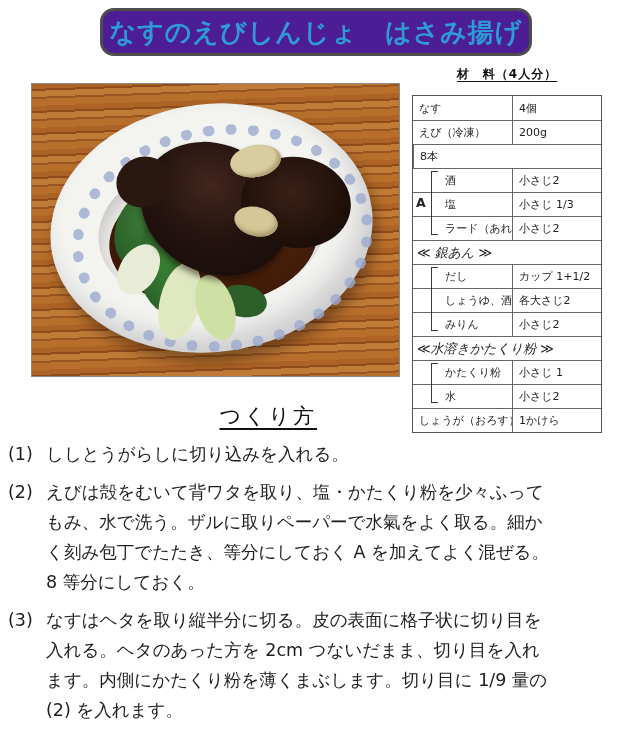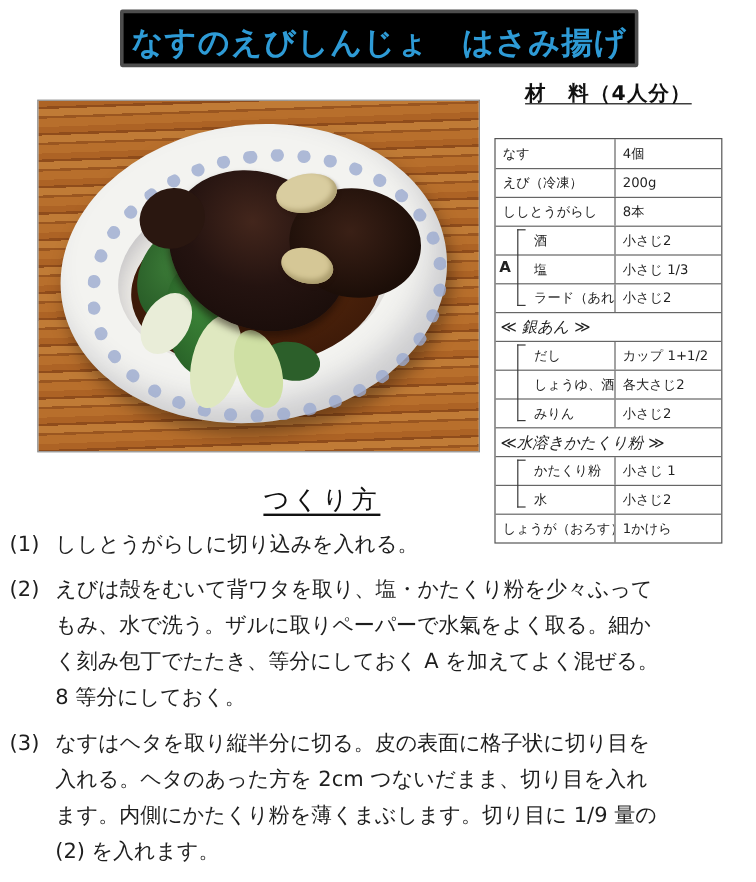--- a/index.html
+++ b/index.html
@@ -4,22 +4,22 @@
 <style>
   html,body{margin:0;padding:0;}
   body{
     width:630px;height:735px;position:relative;background:#ffffff;
     font-family:"DejaVu Sans","Liberation Sans",sans-serif;color:#1e1e1e;
     overflow:hidden;
   }
   
   .title-box{
     position:absolute;left:100px;top:8px;width:426px;height:42px;
-    border:3px solid #4d4d4d;border-radius:2px;background:#000000;
-    display:flex;align-items:flex-end;justify-content:center;
+    border:3px solid #4d4d4d;border-radius:14px;background:#4c1d95;
+    display:flex;align-items:center;justify-content:center;
   }
   .title-text{
     color:#2e9bd6;font-size:26px;font-weight:600;letter-spacing:1px;white-space:nowrap;
   }
   
   .photo{
     position:absolute;left:31px;top:83px;width:367px;height:292px;
     border:1px solid #8a8a8a;overflow:hidden;
     background:repeating-linear-gradient(178deg,
       #ad6325 0px,#ad6325 5px,
@@ -66,22 +66,22 @@
     background:radial-gradient(at 45% 40%, #3a2016 0%, #1c0e08 70%);
   }
   .eggplant3{left:23%;top:25%;width:15%;height:17%;transform:rotate(-22deg);z-index:7;background:#2a1710;}
   .ginger1{left:54%;top:21%;width:14%;height:11%;transform:rotate(-10deg);z-index:8;
     background:#d9cda0;border-radius:45%;box-shadow:inset -3px -3px 4px #b0a274, 1px 2px 3px rgba(40,20,10,.4);}
   .ginger2{left:55%;top:42%;width:12%;height:10%;transform:rotate(14deg);z-index:8;
     background:#d5c796;border-radius:45%;box-shadow:inset -3px -3px 4px #ab9d6e, 1px 2px 3px rgba(40,20,10,.4);}
   
   .ing{position:absolute;left:412px;top:66px;width:190px;}
   .ing-heading{
-    text-align:center;font-weight:bold;font-size:17px;letter-spacing:1px;
-    text-decoration:underline;text-underline-offset:3px;margin-bottom:26px;color:#111;
+    text-align:center;font-weight:bold;font-size:12px;letter-spacing:1px;
+    text-decoration:underline;text-underline-offset:3px;margin-bottom:12px;color:#111;
   }
   .itable{position:relative;border:1px solid #555;}
   .irow{display:flex;height:24px;box-sizing:border-box;border-top:1px solid #666;align-items:stretch;}
   .itable > .irow:first-child{border-top:none;gap:28px;}
   .irow .name{flex:1;display:flex;align-items:center;padding-left:6px;font-size:11px;color:#222;white-space:nowrap;overflow:hidden;}
   .irow.ind .name{padding-left:32px;}
   .irow .amt{width:82px;flex:none;border-left:1px solid #666;display:flex;align-items:center;padding-left:6px;font-size:11px;color:#222;white-space:nowrap;}
   .srow{display:flex;height:24px;box-sizing:border-box;border-top:1px solid #666;align-items:center;padding-left:4px;font-size:13px;color:#222;font-style:italic;}
   .bracket{position:absolute;width:6px;border:1.4px solid #3a3a3a;border-right:none;left:18px;}
   .bracket-a{top:75px;height:62px;}
@@ -131,21 +131,20 @@
 
     <div class="irow">
       <span class="name">なす</span>
       <span class="amt">4個</span>
     </div>
     <div class="irow">
       <span class="name">えび（冷凍）</span>
       <span class="amt">200g</span>
     </div>
     <div class="irow">
-      <span class="name">ししとうがらし</span>
       <span class="amt">8本</span>
     </div>
     <div class="irow ind">
       <span class="name">酒</span>
       <span class="amt">小さじ2</span>
     </div>
     <div class="irow ind">
       <span class="name">塩</span>
       <span class="amt">小さじ 1/3</span>
     </div>

